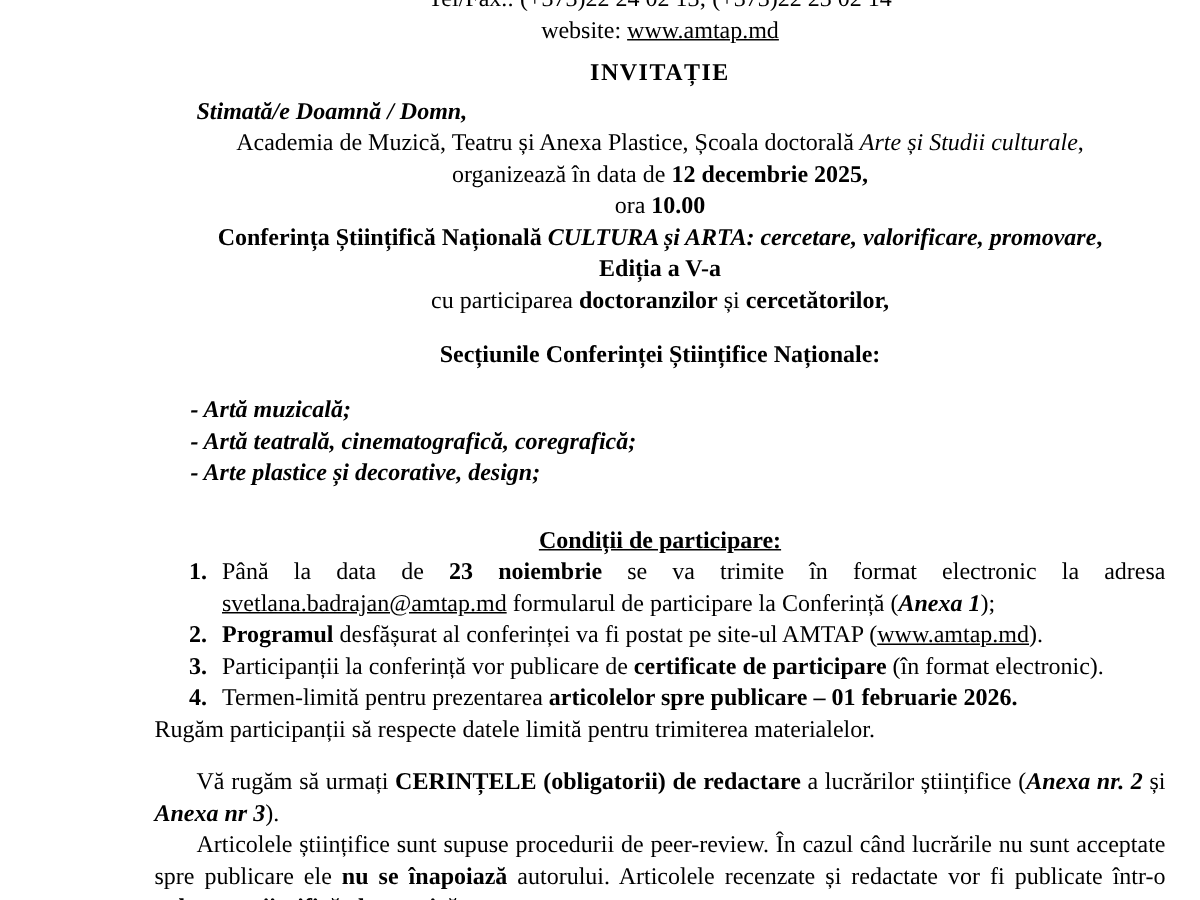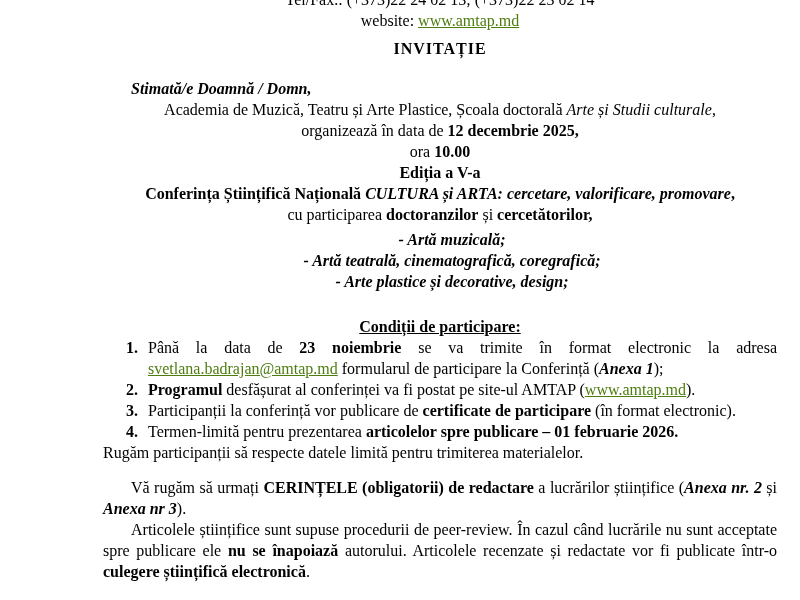--- a/index.html
+++ b/index.html
@@ -11,33 +11,33 @@
     font-size:16px;
     line-height:21px;
     overflow:hidden;
   }
   .page { padding:0 23px 0 103px; }
   .center { text-align:center; }
   .justify { text-align:justify; }
   b, .b { font-weight:bold; }
   i, .i { font-style:italic;margin-top:47px; }
   .bi { font-weight:bold; font-style:italic; }
-  a.link { color:#4d7c0f; text-decoration:underline; cursor:pointer; }
+  a.link { color:#000000; text-decoration:underline; cursor:pointer; }
 
   .telfax { margin-top:-11px; white-space:nowrap; }
   .doc-title {
     font-size:16px;
     font-weight:bold;
     line-height:26px;
     letter-spacing:1px;
     margin-top:5px;
   }
-  .salutation { padding-left:28px; margin-top:16px; }
+  .salutation { padding-left:28px; margin-top:2px; }
   .sections-heading { font-weight:bold; margin-top:15px; }
-  .sections-list { margin-top:4px;text-align:center; }
+  .sections-list { margin-top:16px; }
   .sections-list .sec-item { padding-left:24px; font-weight:bold; font-style:italic; }
   .conditions-heading { font-weight:bold; text-decoration:underline; margin-top:24px; }
   .cond-item { position:relative; padding-left:45px; }
   .cond-item .num { position:absolute; left:23px; top:0; font-weight:bold; }
   .indent-par { text-indent:28px; }
   .req-par { margin-top:14px; }
 </style>
 </head>
 <body>
 
@@ -49,41 +49,42 @@
 
   <div class="center">
     <span>website: </span><a class="link">www.amtap.md</a>
   </div>
 
   <div class="center doc-title">INVITAȚIE</div>
 
   <div class="salutation bi">Stimată/e  Doamnă / Domn,</div>
 
   <div class="center">
-    <span>Academia de Muzică, Teatru și Arte Plastice, Școala doctorală </span><i>Arte și Studii culturale</i><span>,</span>
+    <span>Academia de Muzică, Teatru și Anexa Plastice, Școala doctorală </span><i>Arte și Studii culturale</i><span>,</span>
   </div>
 
   <div class="center">
     <span>organizează în data de </span><b>12 decembrie 2025,</b>
   </div>
 
   <div class="center">
     <span>ora </span><b>10.00</b>
   </div>
 
-  <div class="center b">Ediția a V-a</div>
-
   <div class="center">
     <b>Conferința Științifică Națională </b><span class="bi">CULTURA și ARTA: cercetare, valorificare, promovare</span><b>,</b>
   </div>
+
+  <div class="center b">Ediția a V-a</div>
 
   <div class="center">
     <span>cu participarea </span><b>doctoranzilor</b><span> și </span><b>cercetătorilor,</b>
   </div>
 
+  <div class="center sections-heading">Secțiunile Conferinței Științifice Naționale:</div>
 
   <div class="sections-list">
     <div class="sec-item">- Artă  muzicală;</div>
     <div class="sec-item">- Artă  teatrală, cinematografică, coregrafică;</div>
     <div class="sec-item">- Arte plastice și decorative, design;</div>
   </div>
 
   <div class="center conditions-heading">Condiții de participare:</div>
 
   <div class="cond-item justify">

